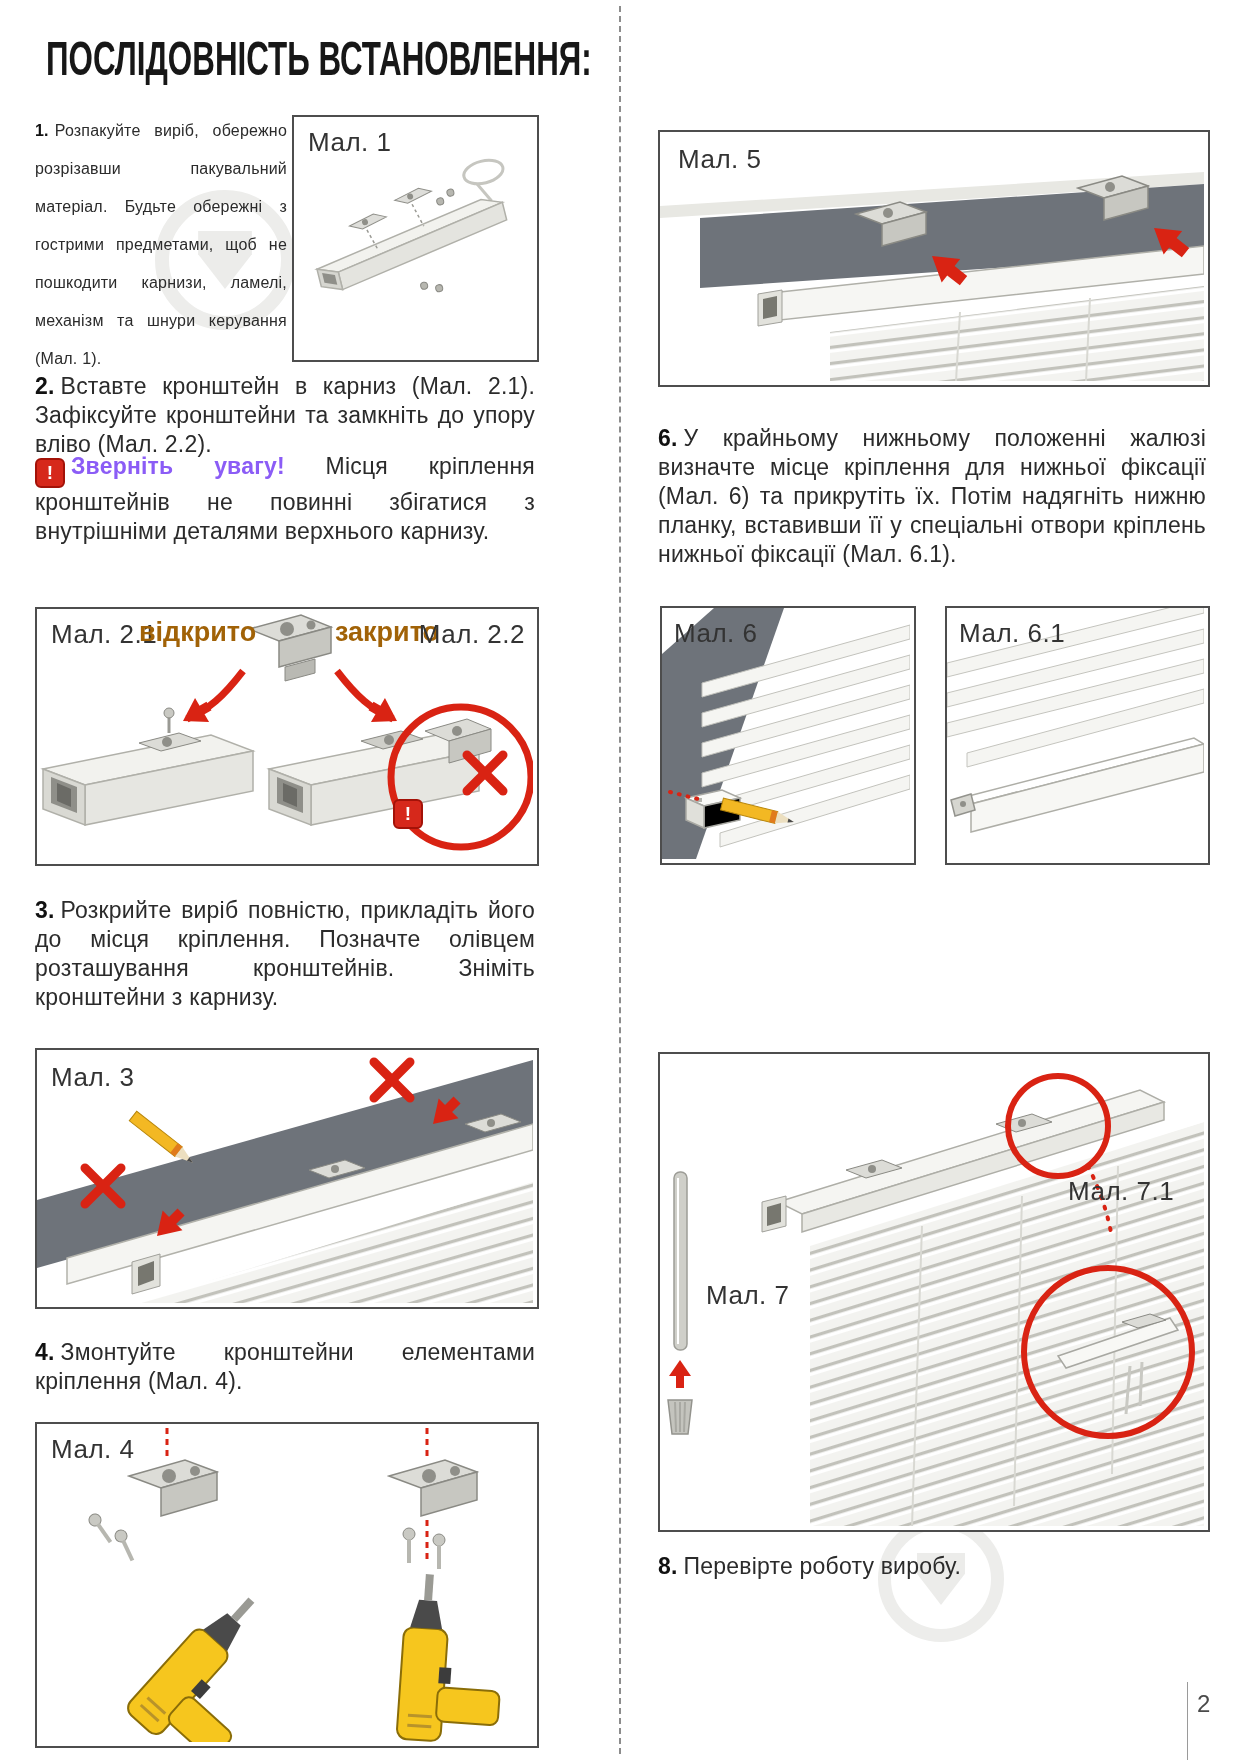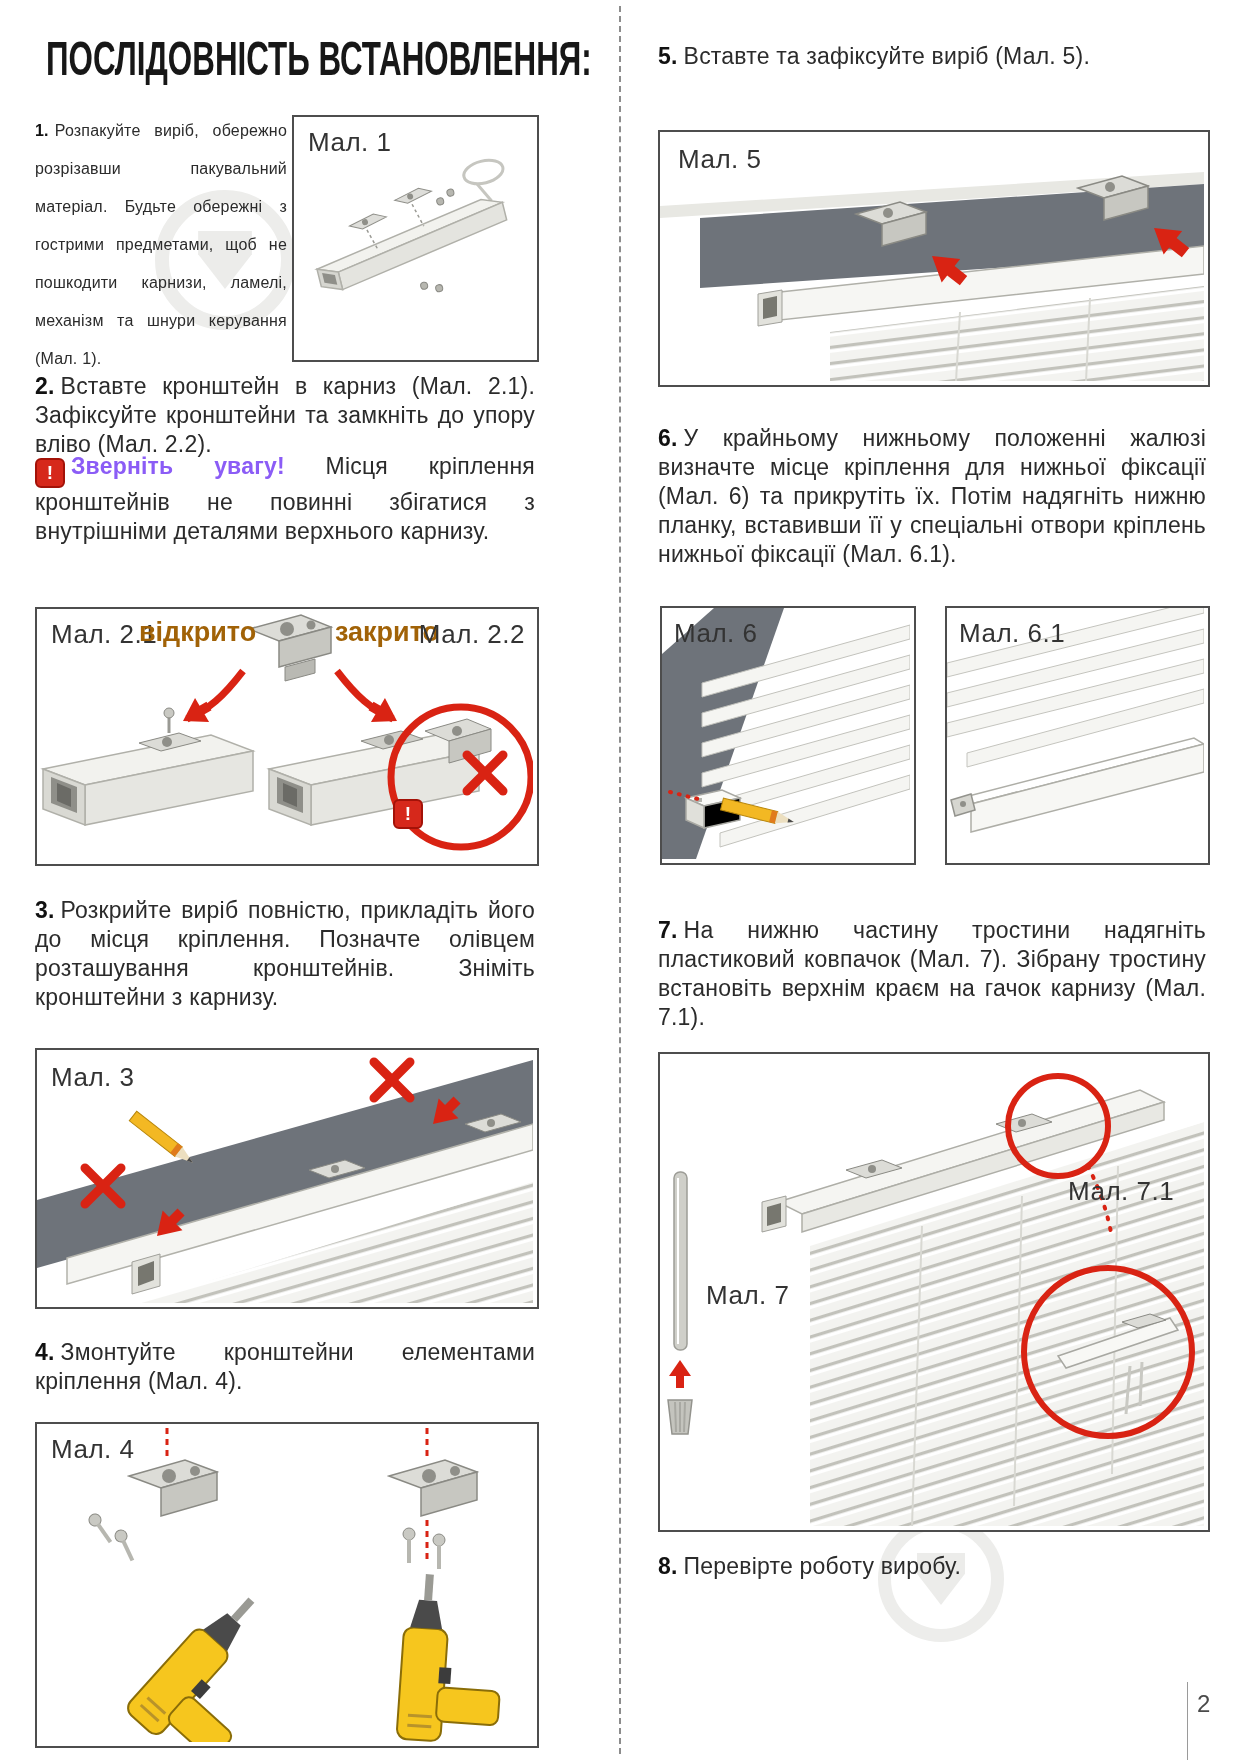--- a/index.html
+++ b/index.html
@@ -249,23 +249,20 @@
         <rect x="10" y="16" width="34" height="62" rx="8" fill="#f6c61e" stroke="#8a6d08" stroke-width="2"></rect>
         <rect x="48" y="16" width="16" height="12" fill="#3c3c3c"></rect>
         <polygon points="102,-16 130,-9 130,9 102,16" fill="#4a4a4a"></polygon>
         <rect x="130" y="-4" width="26" height="8" fill="#9a9a94"></rect>
         <line x1="4" y1="-12" x2="4" y2="12" stroke="#b8932a" stroke-width="3"></line>
         <line x1="14" y1="-12" x2="14" y2="12" stroke="#b8932a" stroke-width="3"></line>
       </g>
     </svg>
   </div>
 
-  <p class="step" style="left:658px;top:42px;width:548px;">
-    <span class="num">5.</span><span>Вставте та зафіксуйте виріб (Мал. 5).</span>
-  </p>
 
   <div class="figbox" style="left:658px;top:130px;width:548px;height:253px;">
     <span class="figlabel" style="left:18px;top:12px;">Мал. 5</span>
     <svg width="544" height="249" viewBox="0 0 544 249">
       <defs>
         <pattern id="p5" width="16" height="16" patternUnits="userSpaceOnUse" patternTransform="rotate(-7)">
           <rect width="16" height="16" fill="#f3f3f0"></rect>
           <rect y="9" width="16" height="3.5" fill="#c2c2bb"></rect>
           <rect y="12.5" width="16" height="3.5" fill="#ffffff"></rect>
         </pattern>
@@ -338,23 +335,20 @@
       </g>
       <polygon points="14,190 247,130 257,136 24,196" fill="#ffffff" stroke="#aeaea7" stroke-width="1.5"></polygon>
       <polygon points="24,196 257,136 257,164 24,224" fill="#f7f7f4" stroke="#aeaea7" stroke-width="1.5"></polygon>
       <g transform="translate(4,186)">
         <polygon points="0,6 20,0 24,16 4,22" fill="#d6d6d0" stroke="#93938d" stroke-width="1.5"></polygon>
         <circle cx="12" cy="10" r="3" fill="#8f8f89"></circle>
       </g>
     </svg>
   </div>
 
-  <p class="step" style="left:658px;top:916px;width:548px;">
-    <span class="num">7.</span><span>На нижню частину тростини надягніть пластиковий ковпачок (Мал. 7). Зібрану тростину встановіть верхнім краєм на гачок карнизу (Мал. 7.1).</span>
-  </p>
 
   <div class="figbox" style="left:658px;top:1052px;width:548px;height:476px;">
     <span class="figlabel" style="left:46px;top:226px;">Мал. 7</span>
     <span class="figlabel" style="left:408px;top:122px;">Мал. 7.1</span>
     <svg width="544" height="472" viewBox="0 0 544 472">
       <defs>
         <pattern id="p7" width="16" height="16" patternUnits="userSpaceOnUse" patternTransform="rotate(-17)">
           <rect width="16" height="16" fill="#f3f3f0"></rect>
           <rect y="9" width="16" height="3.5" fill="#c2c2bb"></rect>
           <rect y="12.5" width="16" height="3.5" fill="#ffffff"></rect>

